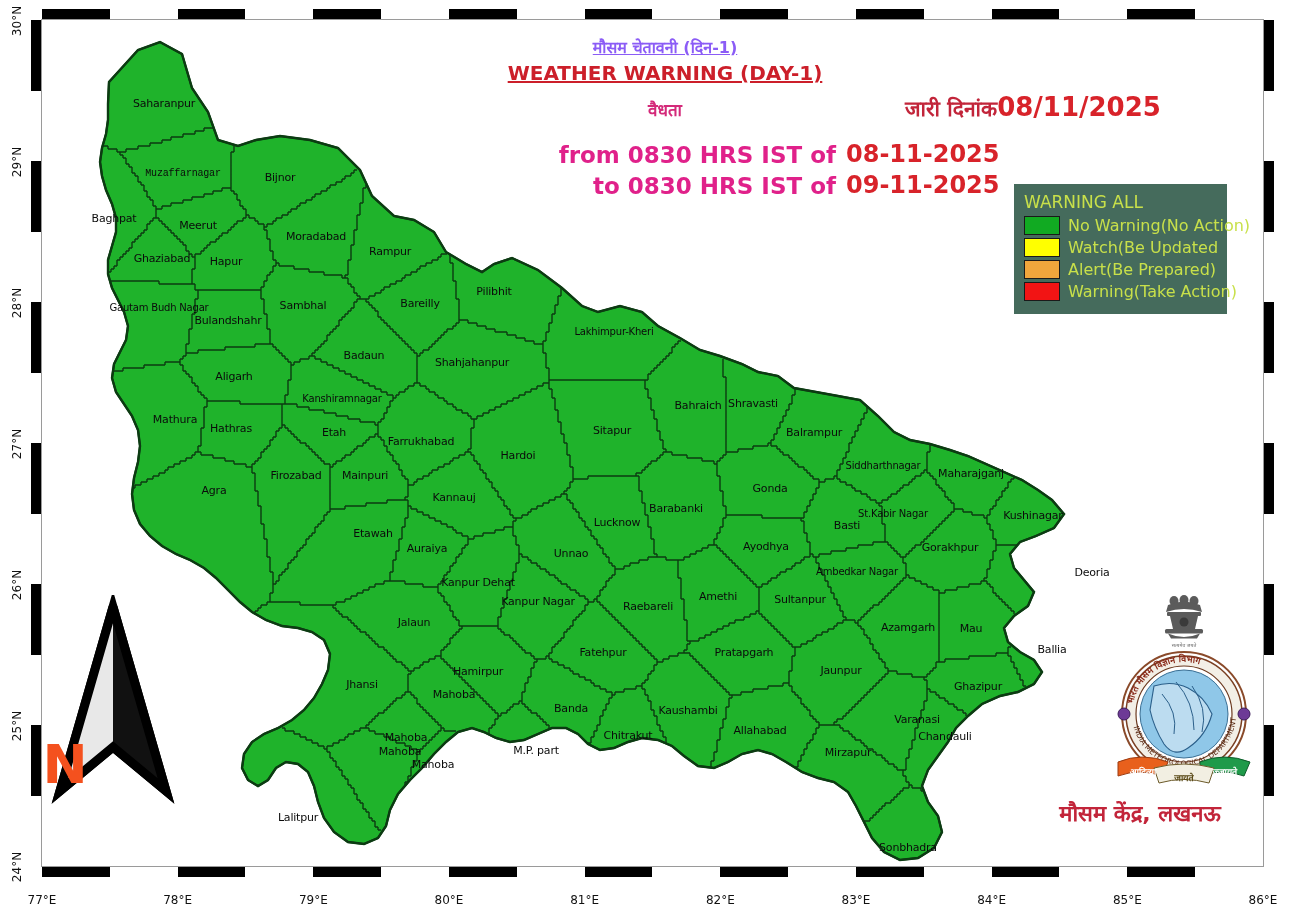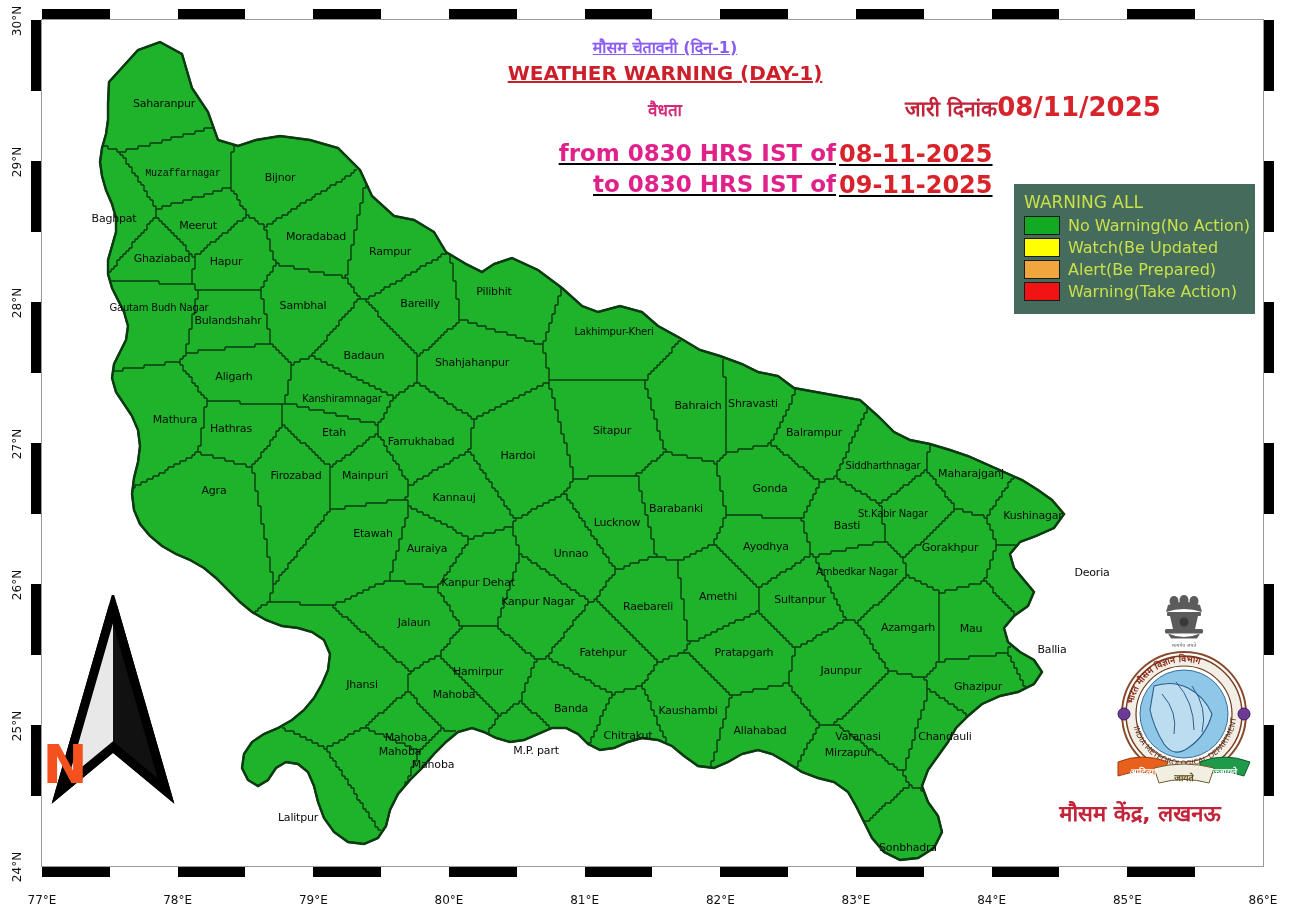--- a/index.html
+++ b/index.html
@@ -117,25 +117,24 @@
     color: #d42a7a;
     margin-top: 12px;
   }
   #valid-rows {
     position: absolute;
     left: 430px; top: 140px;
     width: 580px;
   }
   .valid-row {
     display: flex;
-    align-items: flex-start;
+    align-items: flex-end;
     justify-content: flex-start;
-    gap: 3px;
+    gap: 10px;
     margin-bottom: 3px;
-    text-decoration: underline;
   }
   .valid-txt {
     font-family: "DejaVu Sans", sans-serif;
     font-size: 23px;
     font-weight: 700;
     color: #e0218a;
     width: 406px;
     text-align: right;
   }
   .valid-date {
@@ -162,21 +161,21 @@
     font-family: "DejaVu Sans", sans-serif;
     font-size: 26px;
     font-weight: 700;
     color: #d8232a;
   }
 
   
   #legend {
     position: absolute;
     left: 1014px; top: 184px;
-    width: 241px;
+    width: 213px;
     background: #456b5c;
     padding: 8px 24px 10px 10px;
     box-sizing: border-box;
   }
   #legend-title {
     font-family: "DejaVu Sans", sans-serif;
     font-size: 17px;
     color: #c8e04a;
     margin-bottom: 4px;
   }
@@ -340,21 +339,21 @@
       <div class="district-label" style="left: 971px; top: 628px;">Mau</div>
       <div class="district-label" style="left: 1052px; top: 649px;">Ballia</div>
       <div class="district-label" style="left: 603px; top: 652px;">Fatehpur</div>
       <div class="district-label" style="left: 744px; top: 652px;">Pratapgarh</div>
       <div class="district-label" style="left: 478px; top: 671px;">Hamirpur</div>
       <div class="district-label" style="left: 841px; top: 670px;">Jaunpur</div>
       <div class="district-label" style="left: 362px; top: 684px;">Jhansi</div>
       <div class="district-label" style="left: 978px; top: 686px;">Ghazipur</div>
       <div class="district-label" style="left: 571px; top: 708px;">Banda</div>
       <div class="district-label" style="left: 688px; top: 710px;">Kaushambi</div>
-      <div class="district-label" style="left: 858px; top: 719px; margin-top: 17px;">Varanasi</div>
+      <div class="district-label" style="left: 917px; top: 719px;">Varanasi</div>
       <div class="district-label" style="left: 454px; top: 694px;">Mahoba</div>
       <div class="district-label" style="left: 760px; top: 730px;">Allahabad</div>
       <div class="district-label" style="left: 628px; top: 735px;">Chitrakut</div>
       <div class="district-label" style="left: 945px; top: 736px;">Chandauli</div>
       <div class="district-label" style="left: 406px; top: 737px;">Mahoba</div>
       <div class="district-label" style="left: 400px; top: 751px;">Mahoba</div>
       <div class="district-label" style="left: 433px; top: 764px;">Mahoba</div>
       <div class="district-label" style="left: 536px; top: 750px;">M.P. part</div>
       <div class="district-label" style="left: 848px; top: 752px;">Mirzapur</div>
       <div class="district-label" style="left: 298px; top: 817px;">Lalitpur</div>

